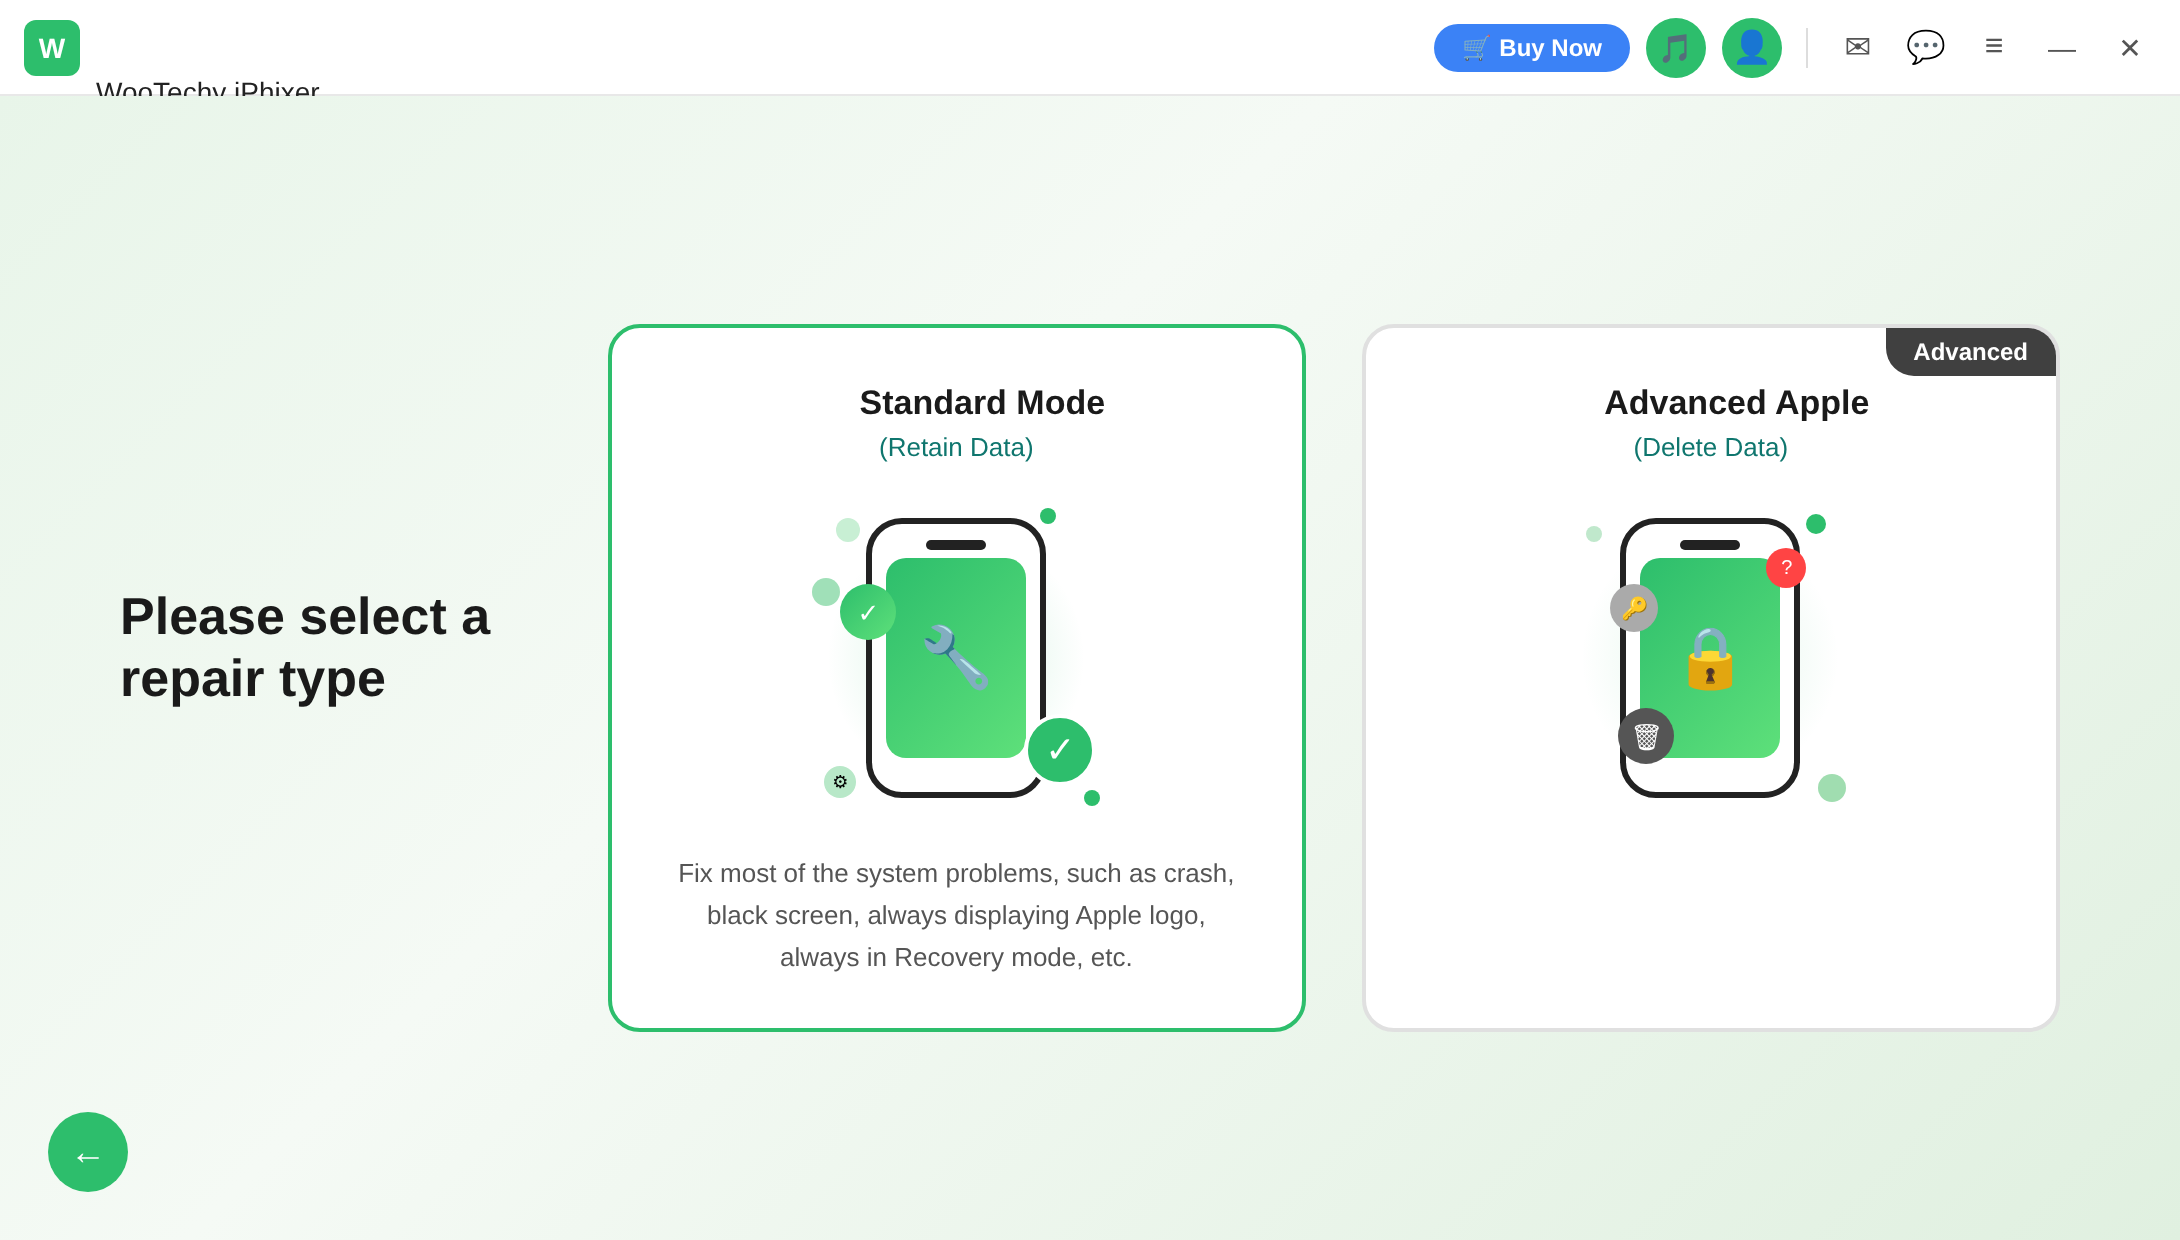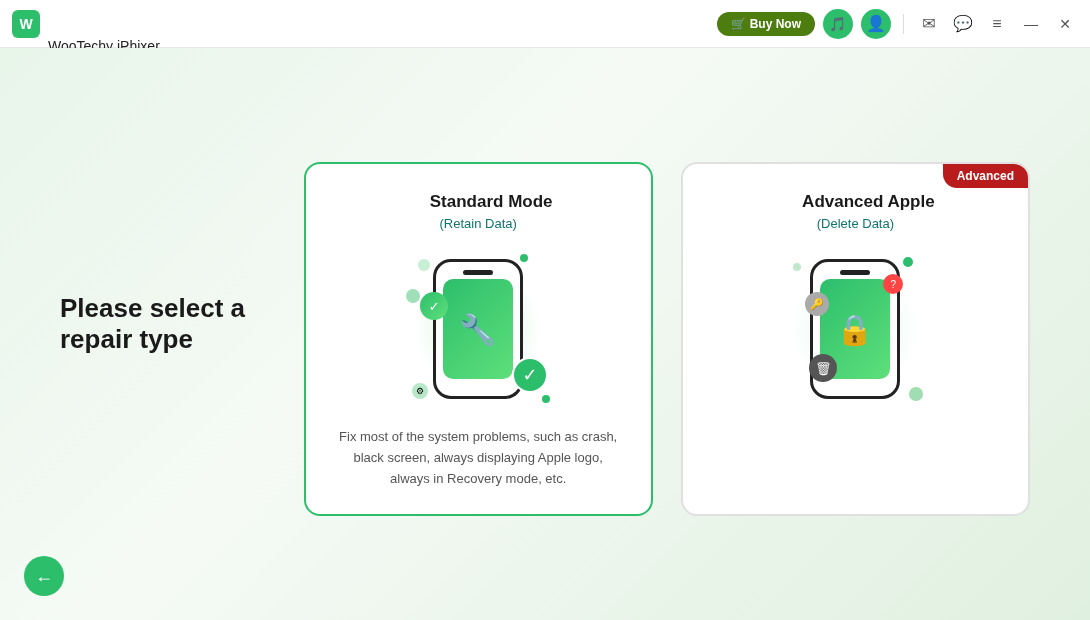--- a/index.html
+++ b/index.html
@@ -43,21 +43,21 @@
       font-weight: 400;
       color: #222;
       margin-top: 44px;
     }
     .titlebar-right {
       display: flex;
       align-items: center;
       gap: 8px;
     }
     .btn-buy {
-      background: #4d7c0f;
+      background: #3b82f6;
       color: white;
       border: none;
       border-radius: 16px;
       padding: 5px 14px;
       font-size: 12px;
       font-weight: 600;
       cursor: pointer;
       display: flex;
       align-items: center;
       gap: 5px;
@@ -151,21 +151,21 @@
     .card.selected {
       border: 2.5px solid #2dbe6c;
     }
     .card.advanced {
       border: 2px solid #e0e0e0;
     }
     .card-badge {
       position: absolute;
       top: 0;
       right: 0;
-      background: #b91c1c;
+      background: #404040;
       color: white;
       font-size: 12px;
       font-weight: 700;
       padding: 5px 14px;
       border-radius: 0 14px 0 14px;
     }
     .card-title {
       font-size: 17px;
       font-weight: 700;
       color: #1a1a1a;

